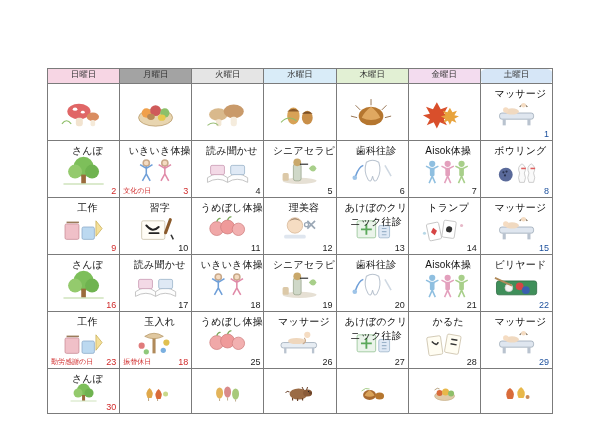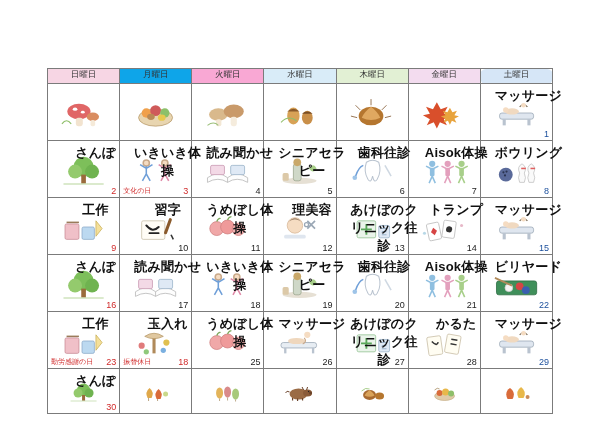--- a/index.html
+++ b/index.html
@@ -49,42 +49,41 @@
     padding:0;
     vertical-align:top;
   }
   table.cal th{
     height:14px;
     font-size:8.5px;
     font-weight:normal;
     color:#333;
   }
   th.sun{background:#f7d6e4;}
-  th.mon{background:#0ea5e9;}
-  th.tue{background:#f9a8d4;}
+  th.mon{background:#a3a3a3;}
+  th.tue{background:#e5e5e5;}
   th.wed{background:#d9ecf8;margin-top:14px;}
   th.thu{background:#e2f0d4;}
   th.fri{background:#f3dcef;}
   th.sat{background:#d6e6f7;border-radius:6px;}
 
   td.cell{
     width:72px;height:56px;
     position:relative;
     background:#ffffff;
   }
   td.gray{background:#ffffff;}
 
   .evt{
-    position:absolute;left:12px;top:3px;width:100%;
+    position:absolute;left:4px;top:3px;width:100%;
     text-align:center;
-    font-size:13px;color:#111;
+    font-size:10px;color:#111;
     letter-spacing:0.2px;
     z-index:4;
     pointer-events:none;
-    font-weight:bold;
   }
   .daynum{
     position:absolute;right:3px;bottom:1px;
     font-size:9px;color:#1b4f9c;
     z-index:5;
   }
   .daynum.sun{color:#d02a2a;}
   .daynum.sat{color:#1b4f9c;}
   .daynum.wk{color:#222;}
   .holi{

